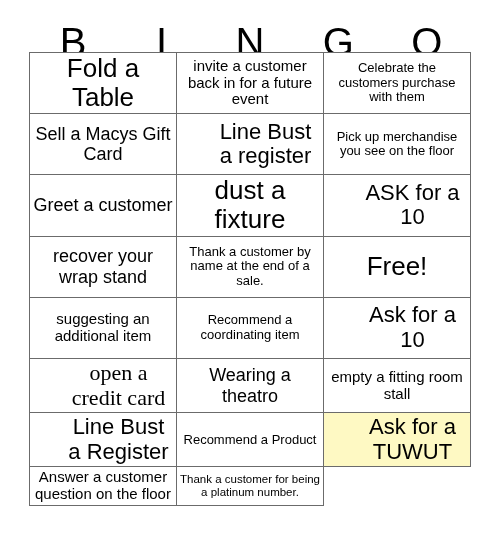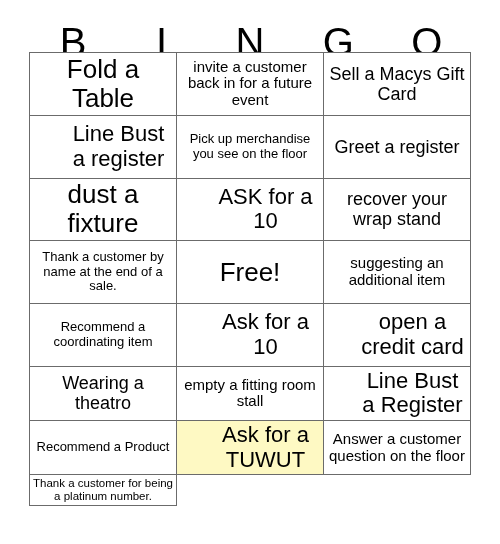--- a/index.html
+++ b/index.html
@@ -105,31 +105,34 @@
 
   <div id="grid" style="border-top-color: rgb(107, 107, 107); border-left-color: rgb(107, 107, 107); background: rgb(255, 255, 255);">
 
     <div class="cell" style="border-right-color: rgb(107, 107, 107); border-bottom-color: rgb(107, 107, 107); background: rgb(255, 255, 255);">
         <span class="cell-text t-xl">Fold a Table</span>
       </div>
     <div class="cell" style="border-right-color: rgb(107, 107, 107); border-bottom-color: rgb(107, 107, 107); background: rgb(255, 255, 255);">
         <span class="cell-text t-sm">invite a customer back in for a future event</span>
       </div>
     <div class="cell" style="border-right-color: rgb(107, 107, 107); border-bottom-color: rgb(107, 107, 107); background: rgb(255, 255, 255);">
+        <span class="cell-text t-xs">Celebrate the customers purchase with them</span>
+      </div>
+    <div class="cell" style="border-right-color: rgb(107, 107, 107); border-bottom-color: rgb(107, 107, 107); background: rgb(255, 255, 255);">
         <span class="cell-text t-md">Sell a Macys Gift Card</span>
       </div>
 
     <div class="cell" style="border-right-color: rgb(107, 107, 107); border-bottom-color: rgb(107, 107, 107); background: rgb(255, 255, 255);">
         <span class="cell-text t-lg">Line Bust a register</span>
       </div>
     <div class="cell" style="border-right-color: rgb(107, 107, 107); border-bottom-color: rgb(107, 107, 107); background: rgb(255, 255, 255);">
         <span class="cell-text t-xs">Pick up merchandise you see on the floor</span>
       </div>
     <div class="cell" style="border-right-color: rgb(107, 107, 107); border-bottom-color: rgb(107, 107, 107); background: rgb(255, 255, 255);">
-        <span class="cell-text t-md">Greet a register</span>
+        <span class="cell-text t-md">Greet a customer</span>
       </div>
     <div class="cell" style="border-right-color: rgb(107, 107, 107); border-bottom-color: rgb(107, 107, 107); background: rgb(255, 255, 255);">
         <span class="cell-text t-xl">dust a fixture</span>
       </div>
     <div class="cell" style="border-right-color: rgb(107, 107, 107); border-bottom-color: rgb(107, 107, 107); background: rgb(255, 255, 255);">
         <span class="cell-text t-lg">ASK for a 10</span>
       </div>
 
     <div class="cell" style="border-right-color: rgb(107, 107, 107); border-bottom-color: rgb(107, 107, 107); background: rgb(255, 255, 255);">
         <span class="cell-text t-md">recover your wrap stand</span>
@@ -143,21 +146,21 @@
     <div class="cell" style="border-right-color: rgb(107, 107, 107); border-bottom-color: rgb(107, 107, 107); background: rgb(255, 255, 255);">
         <span class="cell-text t-sm">suggesting an additional item</span>
       </div>
     <div class="cell" style="border-right-color: rgb(107, 107, 107); border-bottom-color: rgb(107, 107, 107); background: rgb(255, 255, 255);">
         <span class="cell-text t-xs">Recommend a coordinating item</span>
       </div>
 
     <div class="cell" style="border-right-color: rgb(107, 107, 107); border-bottom-color: rgb(107, 107, 107); background: rgb(255, 255, 255);">
         <span class="cell-text t-lg">Ask for a 10</span>
       </div>
-    <div class="cell" style="border-right-color: rgb(107, 107, 107); border-bottom-color: rgb(107, 107, 107); background: rgb(255, 255, 255);">
+    <div class="cell" style="border-right-color: rgb(107, 107, 107); border-bottom-color: rgb(107, 107, 107); background: rgb(255, 255, 255); font-family: Liberation Serif, serif;">
         <span class="cell-text t-lg">open a credit card</span>
       </div>
     <div class="cell" style="border-right-color: rgb(107, 107, 107); border-bottom-color: rgb(107, 107, 107); background: rgb(255, 255, 255);">
         <span class="cell-text t-md">Wearing a theatro</span>
       </div>
     <div class="cell" style="border-right-color: rgb(107, 107, 107); border-bottom-color: rgb(107, 107, 107); background: rgb(255, 255, 255);">
         <span class="cell-text t-sm">empty a fitting room stall</span>
       </div>
 
     <div class="cell" style="border-right-color: rgb(107, 107, 107); border-bottom-color: rgb(107, 107, 107); background: rgb(255, 255, 255);">

